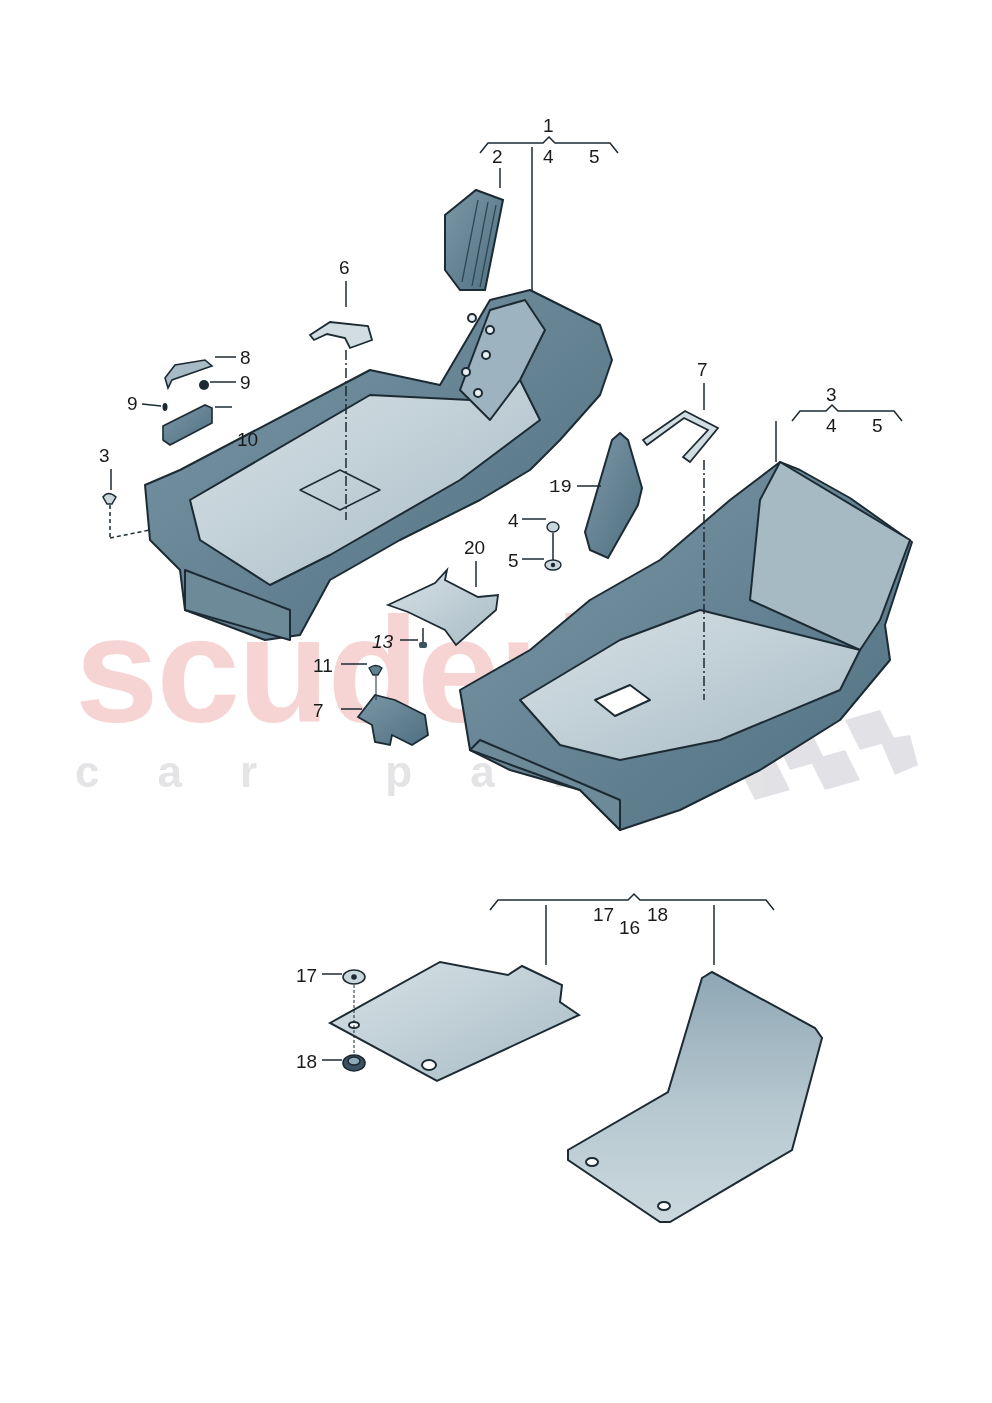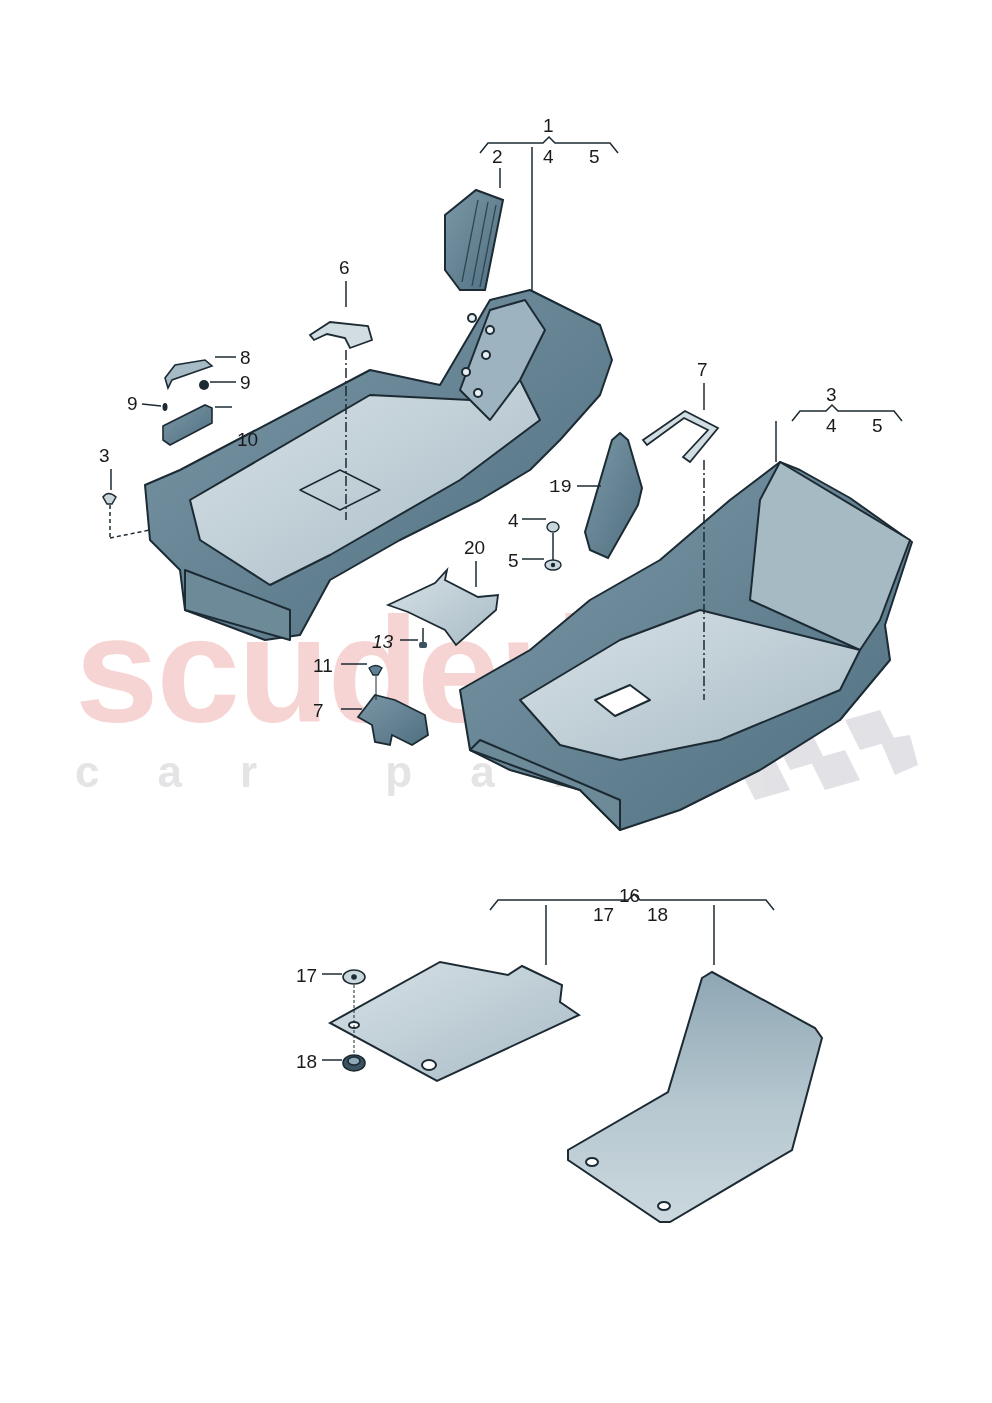--- a/index.html
+++ b/index.html
@@ -191,17 +191,17 @@
 <div class="label" style="left:826px;top:385px;">3</div>
 <div class="label" style="left:826px;top:416px;">4</div>
 <div class="label" style="left:872px;top:416px;">5</div>
 <div class="label" style="left:549px;top:478px;font-family:Liberation Mono, monospace;">19</div>
 <div class="label" style="left:508px;top:511px;">4</div>
 <div class="label" style="left:508px;top:551px;">5</div>
 <div class="label" style="left:464px;top:538px;">20</div>
 <div class="label" style="left:372px;top:632px;font-style:italic;">13</div>
 <div class="label" style="left:313px;top:656px;">11</div>
 <div class="label" style="left:313px;top:701px;">7</div>
-<div class="label" style="left:619px;top:886px;">16</div>
+<div class="label" style="left:619px;top:918px;">16</div>
 <div class="label" style="left:593px;top:905px;">17</div>
 <div class="label" style="left:647px;top:905px;">18</div>
 <div class="label" style="left:296px;top:966px;">17</div>
 <div class="label" style="left:296px;top:1052px;">18</div>
 
 </body></html>

